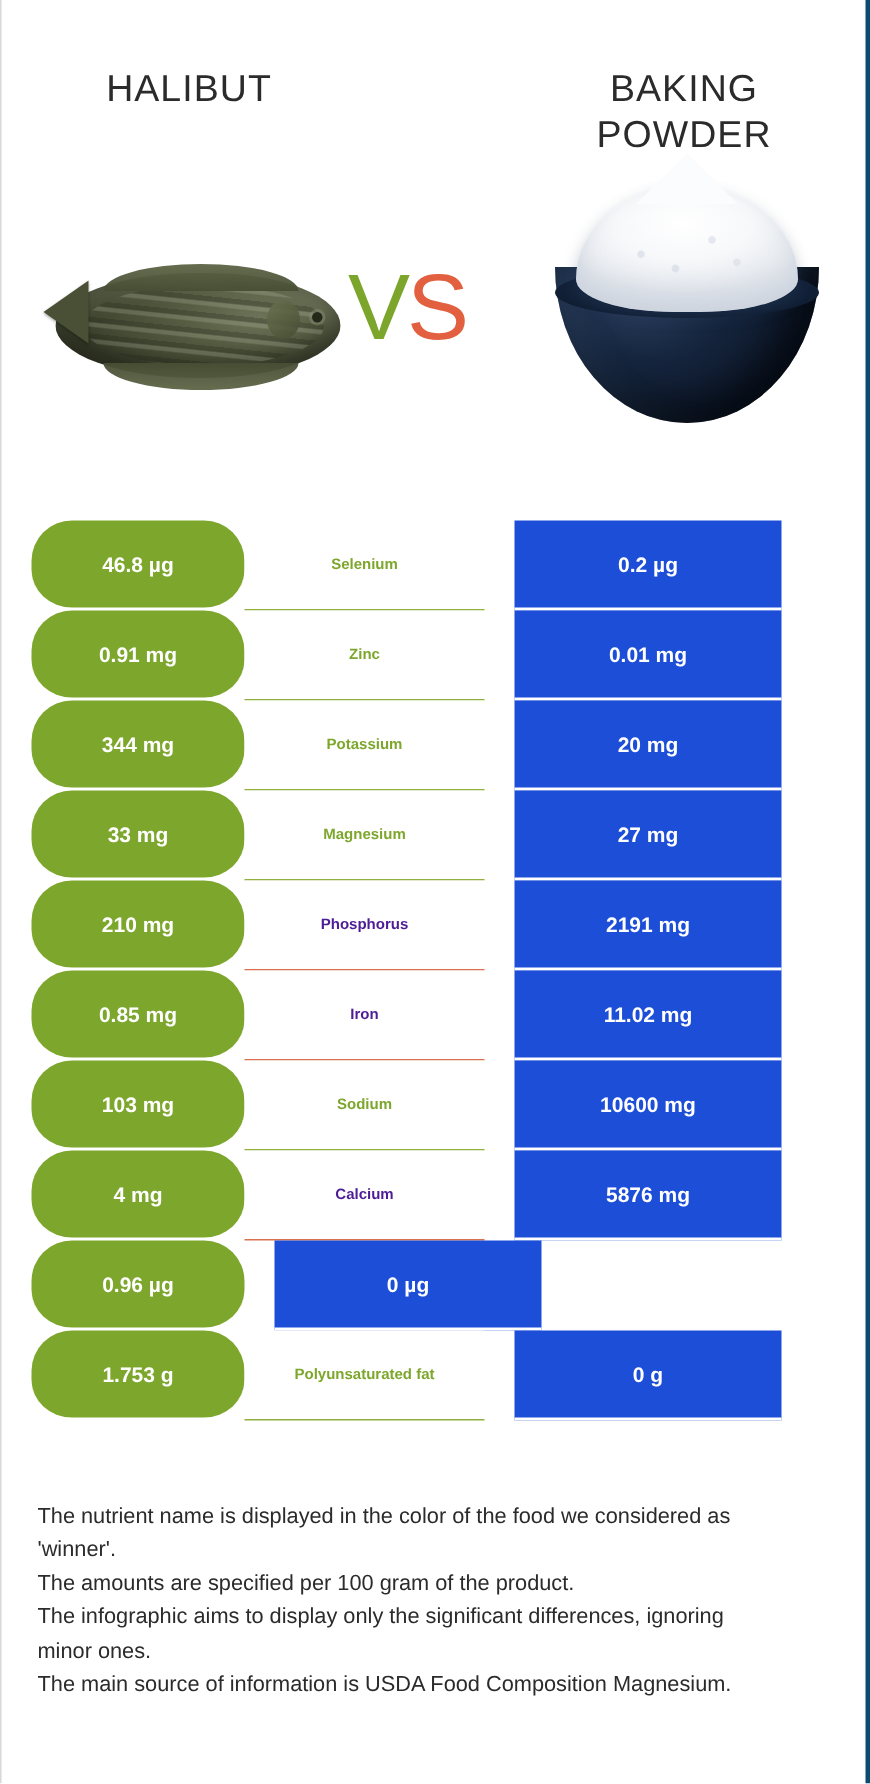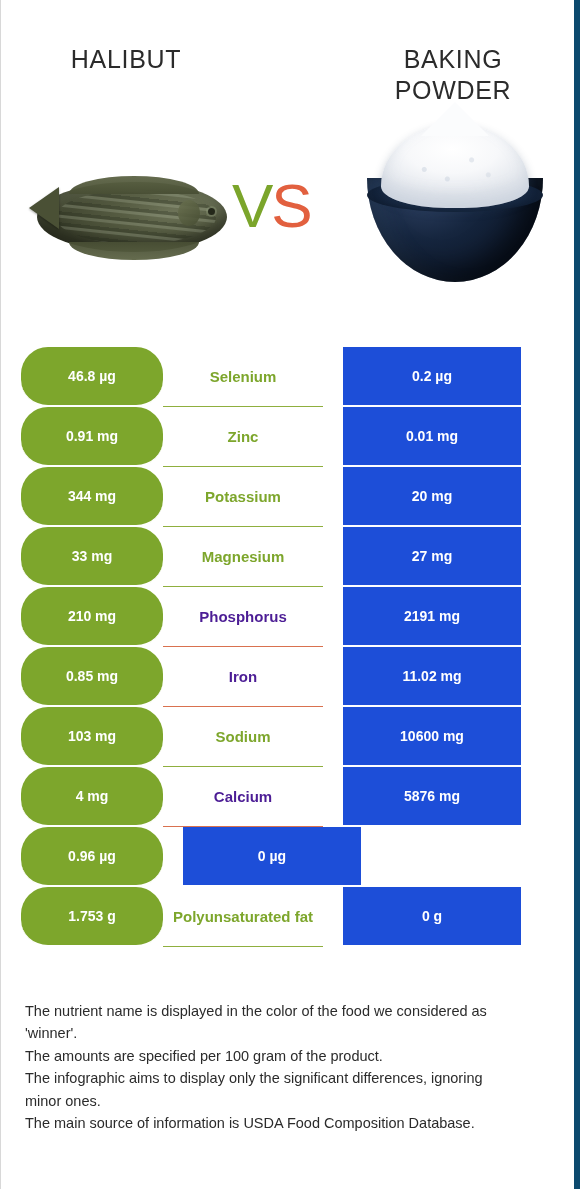--- a/index.html
+++ b/index.html
@@ -10,21 +10,21 @@
     background: #ffffff;
     font-family: "Liberation Sans", sans-serif;
   }
 
   #page {
     position: relative;
     width: 580px;
     height: 1189px;
     background: #ffffff;
     border-left: 1px solid #d8d8d8;
-    border-right: 6px solid #0c4a6e;
+    border-right: 3px solid #0c4a6e;
     overflow: hidden;
   }
 
   
   .header {
     position: relative;
     height: 340px;
   }
 
   .title {
@@ -237,21 +237,21 @@
   .cell-right {
     width: 178px;
     margin-left: 20px;
     background: #1d4ed8;
     color: #ffffff;
     border-bottom: 2px solid #ffffff;
   }
   .cell-mid {
     width: 160px;
     background: #ffffff;
-    font-size: 15px;
+    font-size: 10px;
   }
   .cell-mid.win-left  { color: #7DA62C; border-bottom: 1px solid #8FAF3E; }
   .cell-mid.win-right { color: #4c1d95; border-bottom: 1px solid #D9714F; }
 
   
   .footer {
     position: absolute;
     left: 24px;
     top: 1000px;
     width: 532px;
@@ -341,16 +341,16 @@
         <div class="cell cell-right">0 g</div>
       </div>
     </div>
 
   <div class="footer" id="footer-notes">
       <p>The nutrient name is displayed in the color of the food we considered as</p>
       <p>'winner'.</p>
       <p>The amounts are specified per 100 gram of the product.</p>
       <p>The infographic aims to display only the significant differences, ignoring</p>
       <p>minor ones.</p>
-      <p>The main source of information is USDA Food Composition Database.</p>
+      <p>The main source of information is USDA Food Composition Magnesium.</p>
     </div>
 
 </div>
 
 </body></html>

